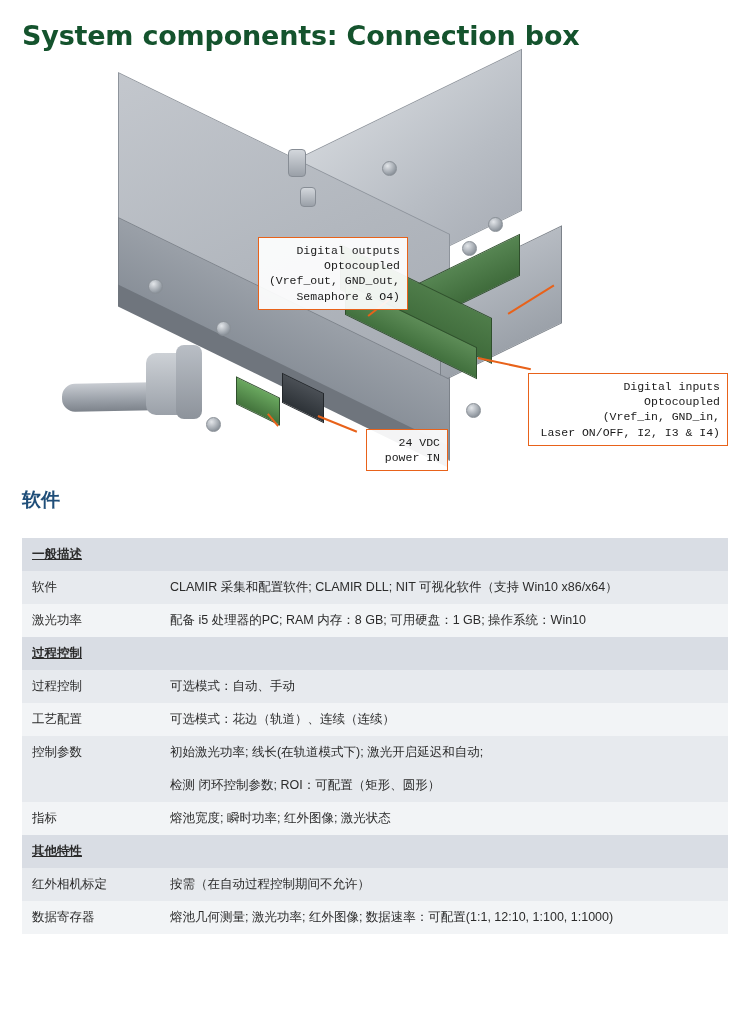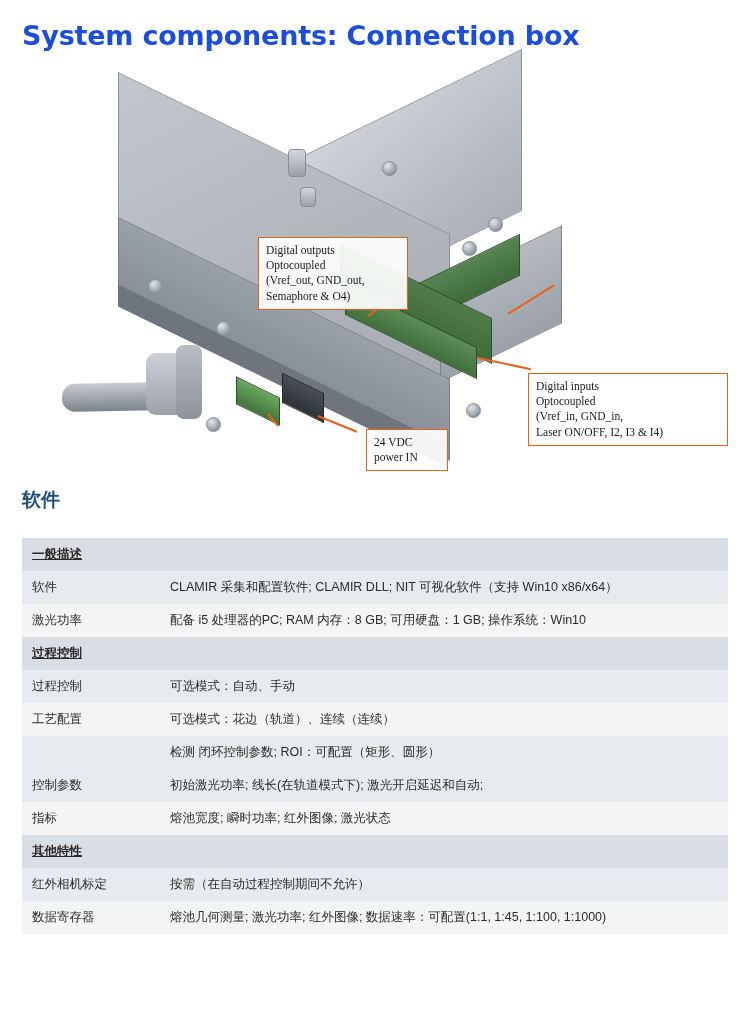--- a/index.html
+++ b/index.html
@@ -14,21 +14,21 @@
     color: #333;
     position: relative;
     overflow: hidden;
   }
 
   
   .page-title {
     font-family: "DejaVu Sans", sans-serif;
     font-size: 27px;
     font-weight: bold;
-    color: #1d4ed8;
+    color: #14532d;
     letter-spacing: -0.2px;
     padding: 20px 0 0 22px;
     margin: 0;
   }
 
   
   .figure {
     position: relative;
     width: 750px;
     height: 390px;
@@ -140,26 +140,27 @@
     background: linear-gradient(180deg,#d3d7dc,#9aa0a8);
     border-radius: 4px;
     border: 1px solid #878d95;
   }
 
   
   .callout {
     position: absolute;
     border: 1.6px solid #e8621a;
     background: rgba(255,255,255,0.92);
-    font-family: Liberation Serif, serif;
+    font-family: Liberation Mono, monospace;
     font-size: 11.5px;
     line-height: 1.32;
     color: #1a1a1a;
     padding: 5px 7px;
     white-space: pre-line;
+    text-align: right;
   }
   .leader {
     position: absolute;
     background: #e8621a;
     height: 1.6px;
     transform-origin: left center;
   }
 
   
   .section-heading {
@@ -276,37 +277,37 @@
     </tr>
     <tr class="row-alt">
       <td class="label">过程控制</td>
       <td>可选模式：自动、手动</td>
     </tr>
     <tr class="row-plain">
       <td class="label">工艺配置</td>
       <td>可选模式：花边（轨道）、连续（连续）</td>
     </tr>
     <tr class="row-alt">
+      <td class="label">控制参数</td>
+      <td>初始激光功率; 线长(在轨道模式下); 激光开启延迟和自动;</td>
+    </tr>
+    <tr class="row-alt">
       <td class="label"></td>
       <td>检测 闭环控制参数; ROI：可配置（矩形、圆形）</td>
-    </tr>
-    <tr class="row-alt">
-      <td class="label">控制参数</td>
-      <td>初始激光功率; 线长(在轨道模式下); 激光开启延迟和自动;</td>
     </tr>
     <tr class="row-plain">
       <td class="label">指标</td>
       <td>熔池宽度; 瞬时功率; 红外图像; 激光状态</td>
     </tr>
     <tr class="row-head">
       <td class="label">其他特性</td>
       <td></td>
     </tr>
     <tr class="row-alt">
       <td class="label">红外相机标定</td>
       <td>按需（在自动过程控制期间不允许）</td>
     </tr>
     <tr class="row-plain">
       <td class="label">数据寄存器</td>
-      <td>熔池几何测量; 激光功率; 红外图像; 数据速率：可配置(1:1, 1:45, 1:100, 1:1000)</td>
+      <td>熔池几何测量; 激光功率; 红外图像; 数据速率：可配置(1:1, 12:10, 1:100, 1:1000)</td>
     </tr>
   </tbody>
 </table>
 
 </body></html>

